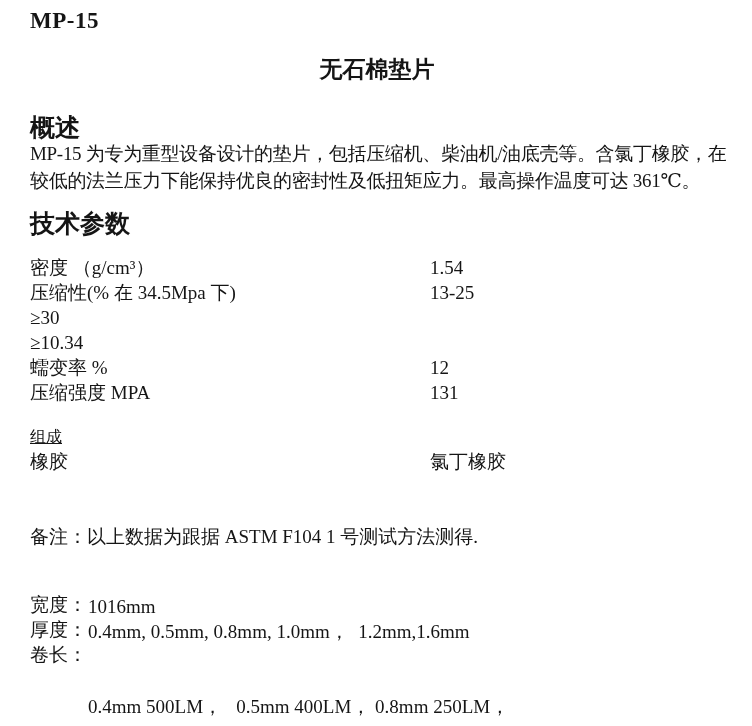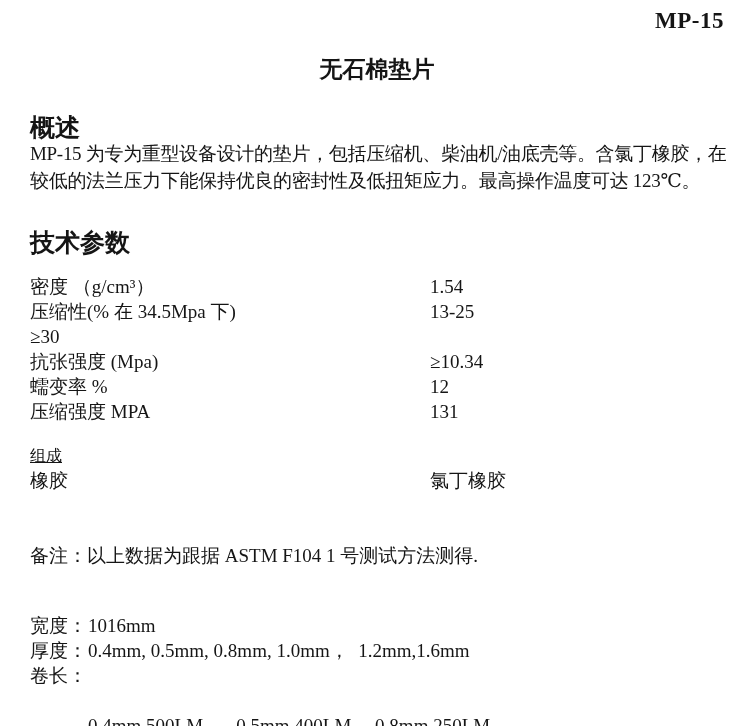--- a/index.html
+++ b/index.html
@@ -13,40 +13,40 @@
     overflow: hidden;
     font-family: "Liberation Serif", "DejaVu Serif", serif;
     color: #151515;
   }
   .doc {
     padding: 7px 28px 0 30px;
     box-sizing: border-box;
     width: 752px;
   }
   .title {
-    text-align: right;
+    text-align: left;
     font-weight: bold;
     font-size: 23px;
     line-height: 28px;
     letter-spacing: 0.5px;
   }
   .subtitle {
     text-align: center;
     font-weight: bold;
     font-size: 23px;
     line-height: 30px;
     margin-top: 20px;
   }
   .sec-heading {
     font-weight: bold;
     font-size: 25px;
     line-height: 24px;
   }
   .heading-overview { margin-top: 31px; }
-  .heading-tech { margin-top: 37px; }
+  .heading-tech { margin-top: 18px; }
   .para {
     font-size: 19px;
     line-height: 27px;
     margin: 0;
   }
   .para-line {
     white-space: nowrap;
     letter-spacing: -0.3px;
   }
   .param-table {
@@ -87,53 +87,53 @@
     font-size: 19px;
     line-height: 25px;
   }
   .drow {
     display: flex;
     white-space: pre-wrap;
   }
   .dlabel {
     width: 58px;
     flex-shrink: 0;
+    font-family: Liberation Mono, monospace;
   }
   .dvalue { white-space: pre-wrap; }
 </style>
 </head>
 <body>
 
 <div class="doc">
 
   <div class="title">MP-15</div>
   <div class="subtitle">无石棉垫片</div>
 
   <div class="sec-heading heading-overview">概述</div>
   <div class="para">
     <div class="para-line">MP-15 为专为重型设备设计的垫片，包括压缩机、柴油机/油底壳等。含氯丁橡胶，在</div>
-    <div class="para-line">较低的法兰压力下能保持优良的密封性及低扭矩应力。最高操作温度可达 123℃。</div>
+    <div class="para-line">较低的法兰压力下能保持优良的密封性及低扭矩应力。最高操作温度可达 361℃。</div>
   </div>
 
   <div class="sec-heading heading-tech">技术参数</div>
 
   <div class="param-table">
     <div class="prow">
       <span class="plabel">密度 （g/cm³）</span>
       <span class="pvalue">1.54</span>
     </div>
     <div class="prow">
       <span class="plabel">压缩性(% 在 34.5Mpa 下)</span>
       <span class="pvalue">13-25</span>
     </div>
     <div class="prow">
       <span class="pvalue">≥30</span>
     </div>
     <div class="prow">
-      <span class="plabel">抗张强度 (Mpa)</span>
       <span class="pvalue">≥10.34</span>
     </div>
     <div class="prow">
       <span class="plabel">蠕变率 %</span>
       <span class="pvalue">12</span>
     </div>
     <div class="prow">
       <span class="plabel">压缩强度 MPA</span>
       <span class="pvalue">131</span>
     </div>

